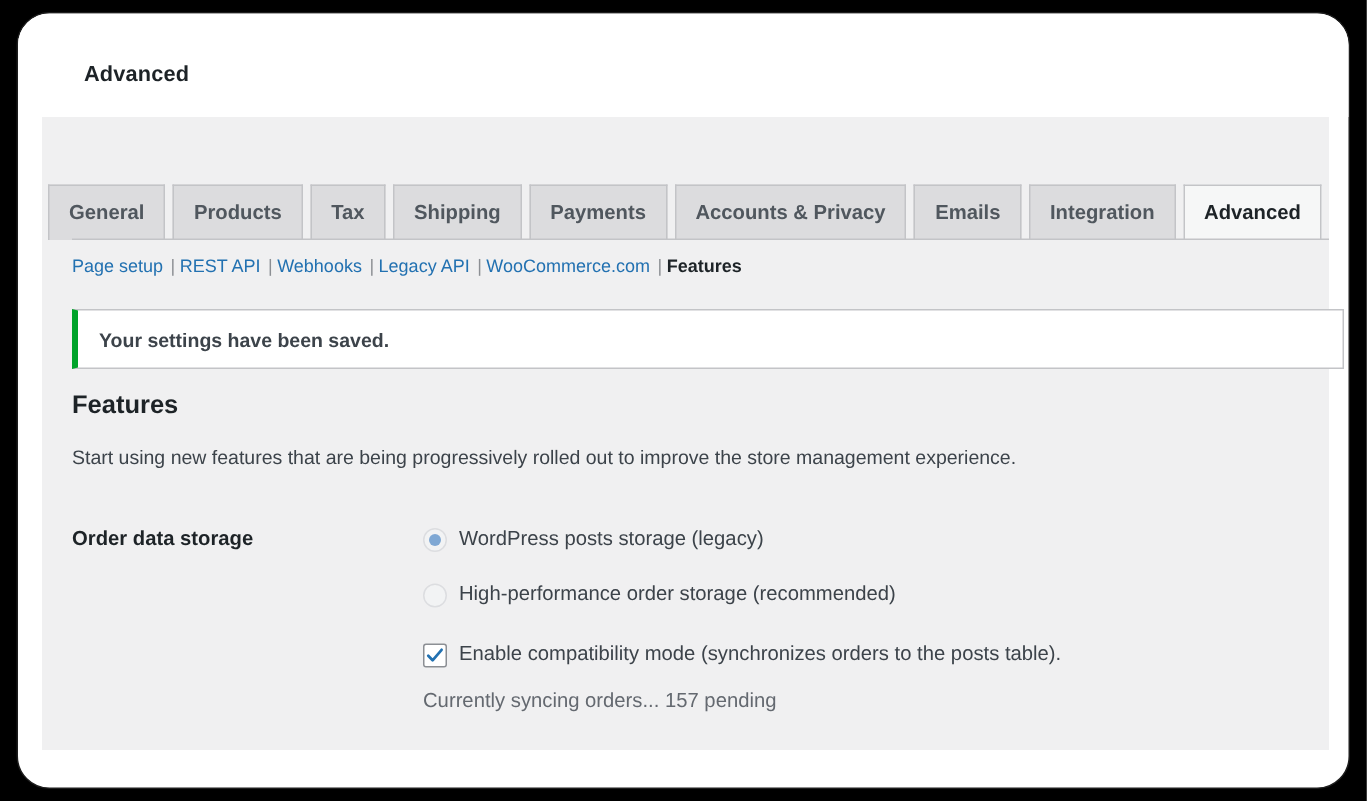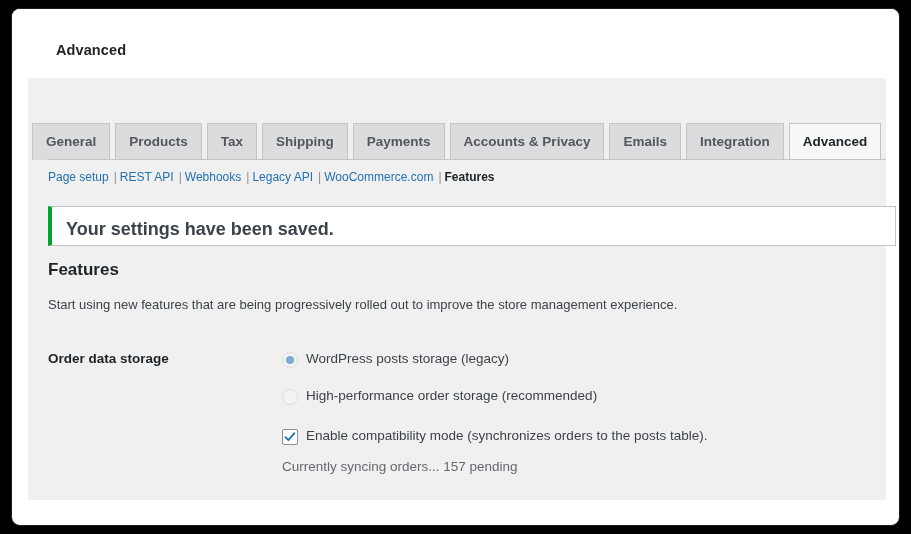--- a/index.html
+++ b/index.html
@@ -10,21 +10,21 @@
     font-family: "Liberation Sans", sans-serif;
     -webkit-font-smoothing: antialiased;
   }
 
   
   #device-frame {
     position: absolute;
     left: 11px; top: 8px;
     width: 889px; height: 518px;
     background: #ffffff;
-    border-radius: 9px;
+    border-radius: 22px;
     border: 1px solid #1d1d1d;
     overflow: hidden;
   }
 
   
   #page-header {
     position: absolute;
     left: 0; top: 0;
     width: 889px; height: 69px;
     background: #ffffff;
@@ -108,21 +108,21 @@
     position: absolute;
     left: 20px; top: 128px;
     width: 848px; height: 40px;
     background: #ffffff;
     border: 1px solid #c3c4c7;
     border-left: 4px solid #00a32a;
   }
   #success-notice .msg {
     position: absolute;
     left: 14px; top: 12px;
-    font-size: 18px;
+    font-size: 13px;
     font-weight: bold;
     color: #3c434a;
   }
 
   
   #features-heading {
     position: absolute;
     left: 20px; top: 182px;
     font-size: 17px;
     font-weight: bold;

